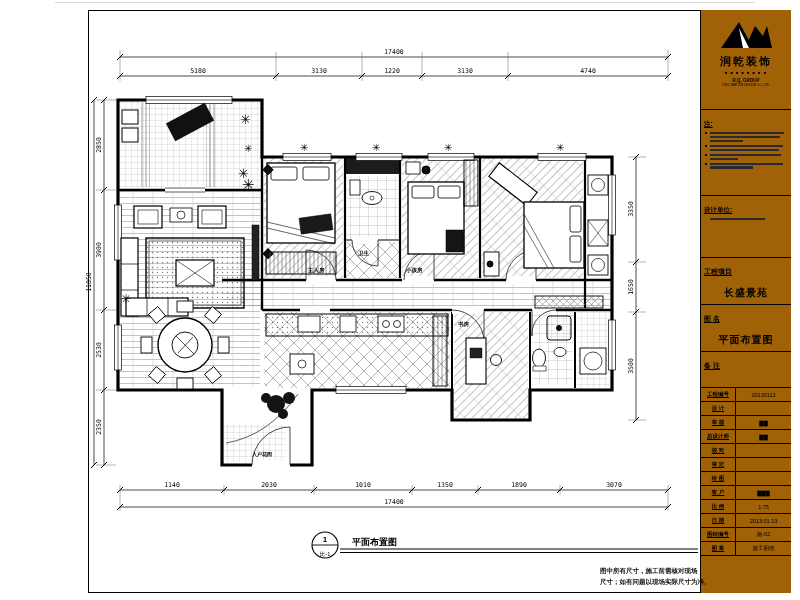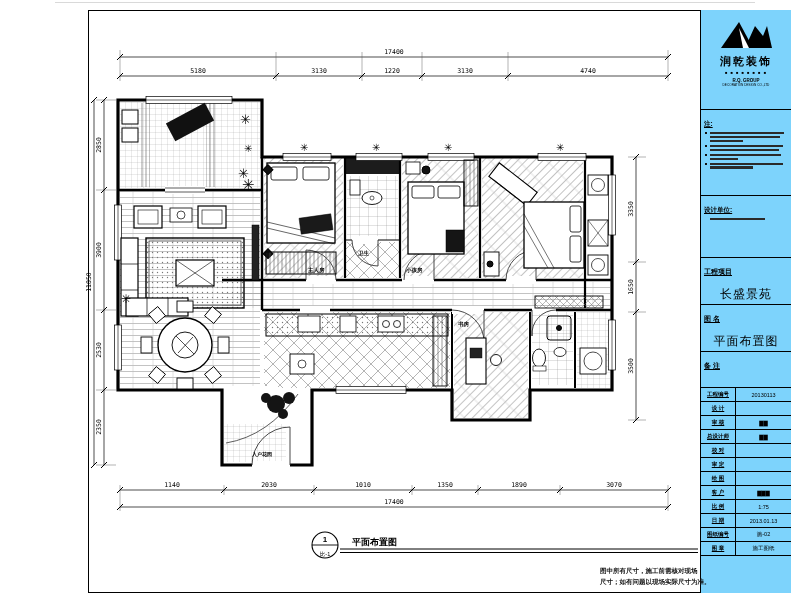--- a/index.html
+++ b/index.html
@@ -4,38 +4,38 @@
 <style>
   html,body{margin:0;padding:0;width:800px;height:600px;overflow:hidden;background:#fff;
     font-family:"Liberation Sans",sans-serif;}
   .page{position:relative;width:800px;height:600px;background:#fff;}
   .scanline{position:absolute;left:55px;top:2px;width:700px;height:1px;background:#c9c9c9;opacity:.7;}
   .plan-svg{position:absolute;left:0;top:0;z-index:1;}
   .frame{position:absolute;left:88px;top:10px;width:703px;height:583px;border:1.2px solid #000;
     box-sizing:border-box;z-index:2;pointer-events:none;}
   
   .titleblock{position:absolute;left:700px;top:10px;width:91px;height:583px;border-left:1.2px solid #000;
-    box-sizing:border-box;z-index:3;background:#7dd3fc;display:flex;flex-direction:column;}
+    box-sizing:border-box;z-index:3;background:#a16207;display:flex;flex-direction:column;}
   .tb-sec{border-bottom:1px solid #000;box-sizing:border-box;padding:2px 3px;position:relative;}
   .tb-logo{height:100px;text-align:center;}
   .tb-logo svg{margin-top:6px;}
   .logo-name{font-size:11px;font-weight:bold;letter-spacing:2px;color:#000;}
   .logo-squares{font-size:4px;letter-spacing:1px;color:#000;margin-top:1px;}
   .logo-eng1{font-size:4.5px;font-weight:bold;margin-top:3px;color:#000;}
   .logo-eng2{font-size:3.5px;color:#000;transform:scale(.9);}
   .tb-notes{height:86px;}
   .tb-unit{height:62px;}
   .sec-label{font-size:6.5px;font-weight:bold;text-decoration:underline;color:#000;}
   .sec-label.big{font-size:7px;}
   .ng{margin:2px 0 3px 2px;padding-left:4px;position:relative;}
   .ng .dot{position:absolute;left:-1px;top:0;width:2px;height:2px;background:#111;}
   .bar{height:2.2px;background:#2a2a2a;margin:1.6px 0;}
   .tb-project,.tb-drawing{height:47px;}
   .tb-remark{height:36px;}
-  .sec-value{font-size:12px;font-weight:normal;text-align:center;margin-top:8px;color:#000;letter-spacing:1px;}
+  .sec-value{font-size:10px;font-weight:bold;text-align:center;margin-top:8px;color:#000;letter-spacing:1px;}
   .tb-table{height:168px;padding:0;display:flex;flex-direction:column;}
   .trow{flex:1;display:flex;border-bottom:1px solid #000;box-sizing:border-box;}
   .trow:last-child{border-bottom:none;}
   .tl{width:34px;border-right:1px solid #000;font-size:5.5px;font-weight:bold;display:flex;
     align-items:center;justify-content:center;color:#000;text-decoration:underline;}
   .tv{flex:1;font-size:5.5px;display:flex;align-items:center;justify-content:center;color:#000;}
   .tb-rest{flex:1;border-bottom:none;}
   
   .note{position:absolute;left:600px;top:566px;width:112px;z-index:4;font-size:6.5px;font-weight:bold;
     color:#111;line-height:1.65;text-align:left;}

